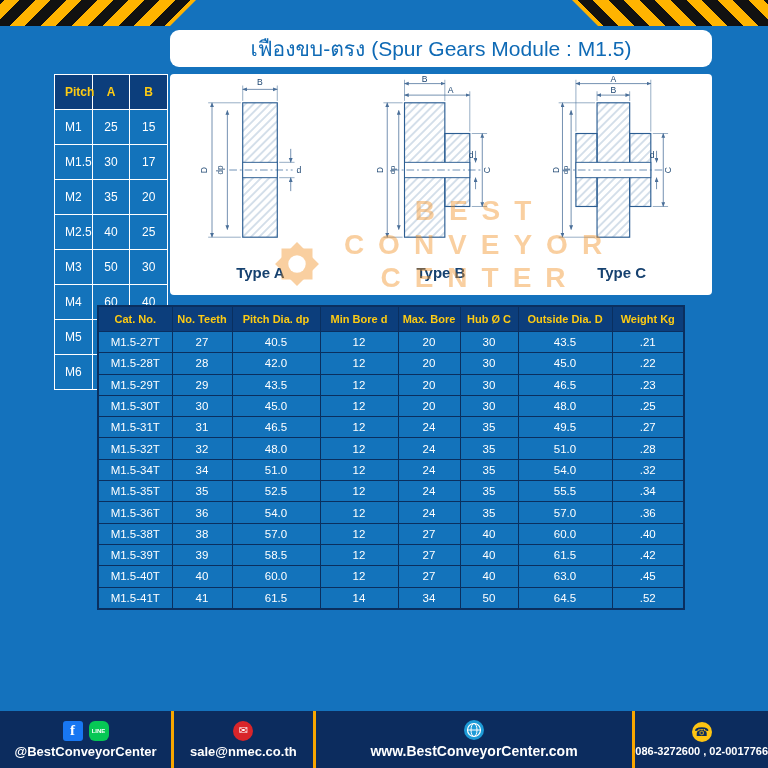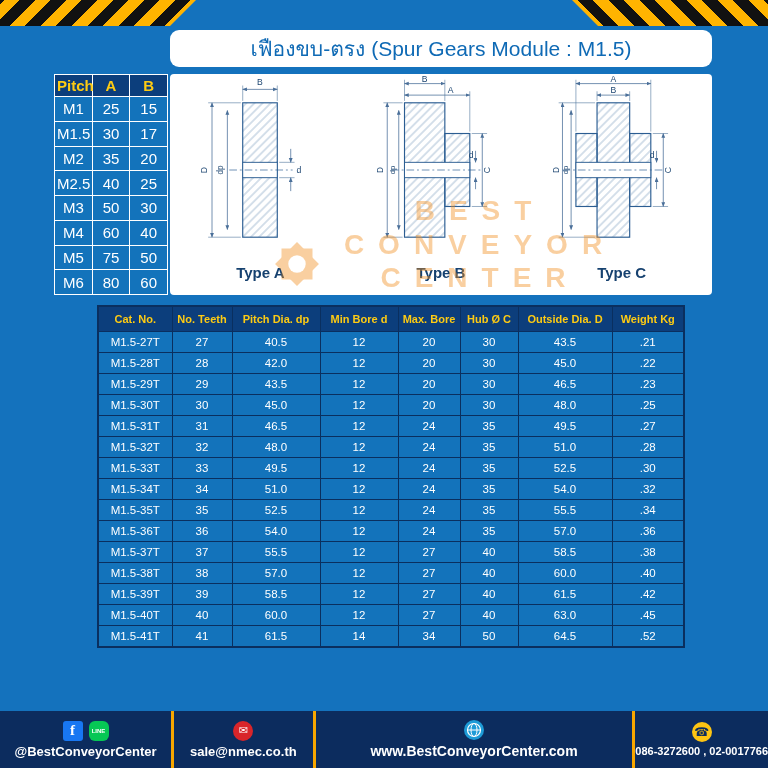--- a/index.html
+++ b/index.html
@@ -13,21 +13,21 @@
   .hazard-right { right:0; background:repeating-linear-gradient(45deg,#111 0 11px,#ffb400 11px 22px);
                  clip-path:polygon(0 0,100% 0,100% 100%,26px 100%); }
 
   .title-bar { position:absolute; left:170px; top:30px; width:542px; height:37px; background:#fff;
     border-radius:9px; display:flex; align-items:center; justify-content:center;
     color:#0f6ab5; font-weight:normal; font-size:21px; }
 
   
   .pitch-table { position:absolute; left:54px; top:74px; width:114px; height:221px;
     border-collapse:collapse; table-layout:fixed; }
-  .pitch-table th, .pitch-table td { border:1px solid #ffffff; text-align:center; font-size:15px; padding:2px; }
+  .pitch-table th, .pitch-table td { border:1px solid #ffffff; text-align:center; font-size:12px; padding:10px; }
   .pitch-table th { background:#0c3e7c; color:#fecb13; font-weight:bold; }
   .pitch-table td { background:#1373bb; color:#ffffff; }
 
   
   .drawing-panel { position:absolute; left:170px; top:74px; width:542px; height:221px;
     background:#ffffff; border-radius:4px; display:flex; }
   .drawing { flex:1; display:flex; flex-direction:column; align-items:center; }
   .drawing svg { width:174px; height:192px; }
   .type-label { font-weight:bold; color:#16416f; font-size:15px; margin-top:-2px; }
   .watermark { position:absolute; inset:0; display:flex; align-items:flex-end; justify-content:center;
@@ -330,30 +330,20 @@
           <td>M1.5-32T</td>
           <td>32</td>
           <td>48.0</td>
           <td>12</td>
           <td>24</td>
           <td>35</td>
           <td>51.0</td>
           <td>.28</td>
         </tr>
         <tr>
-          <td>M1.5-33T</td>
-          <td>33</td>
-          <td>49.5</td>
-          <td>12</td>
-          <td>24</td>
-          <td>35</td>
-          <td>52.5</td>
-          <td>.30</td>
-        </tr>
-        <tr>
           <td>M1.5-34T</td>
           <td>34</td>
           <td>51.0</td>
           <td>12</td>
           <td>24</td>
           <td>35</td>
           <td>54.0</td>
           <td>.32</td>
         </tr>
         <tr>
@@ -368,30 +358,20 @@
         </tr>
         <tr>
           <td>M1.5-36T</td>
           <td>36</td>
           <td>54.0</td>
           <td>12</td>
           <td>24</td>
           <td>35</td>
           <td>57.0</td>
           <td>.36</td>
-        </tr>
-        <tr>
-          <td>M1.5-37T</td>
-          <td>37</td>
-          <td>55.5</td>
-          <td>12</td>
-          <td>27</td>
-          <td>40</td>
-          <td>58.5</td>
-          <td>.38</td>
         </tr>
         <tr>
           <td>M1.5-38T</td>
           <td>38</td>
           <td>57.0</td>
           <td>12</td>
           <td>27</td>
           <td>40</td>
           <td>60.0</td>
           <td>.40</td>

